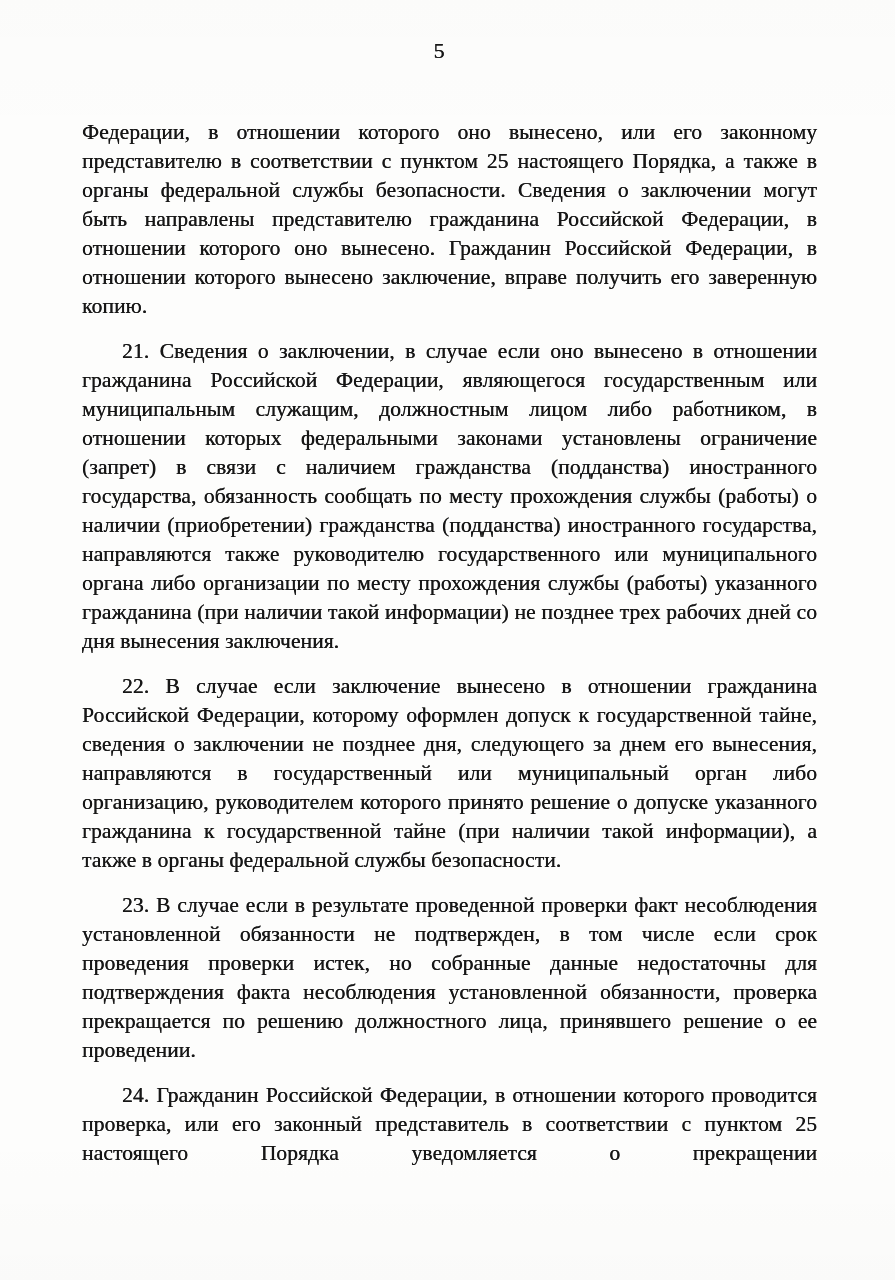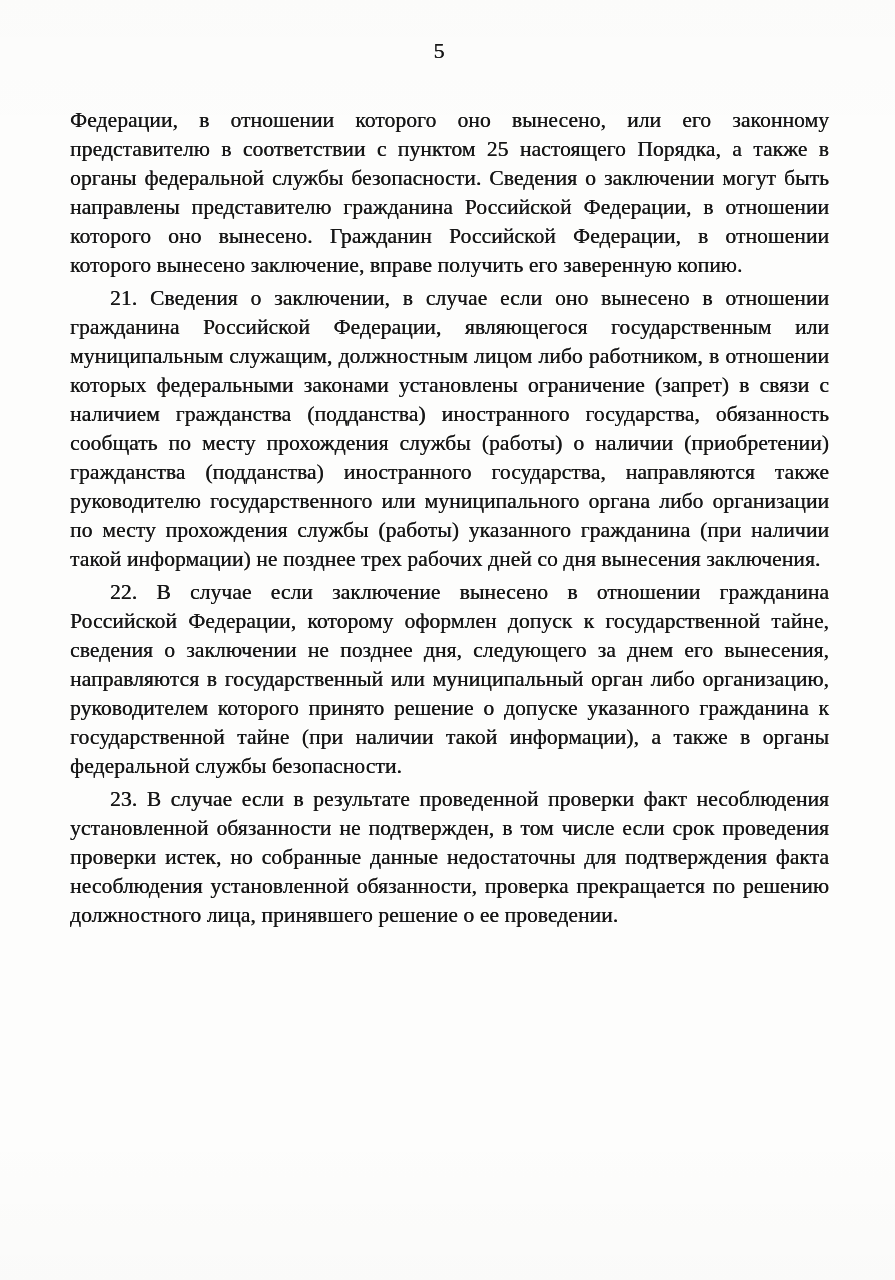--- a/index.html
+++ b/index.html
@@ -33,21 +33,21 @@
     top: 102px;
     left: 66px;
     width: 767px;
     font-size: 21.5px;
     line-height: 29px;
     text-align: justify;
     letter-spacing: 0.1px;
     text-shadow: 0.35px 0 0 currentColor; 
   }
   .content p {
-    margin: 4px;
+    margin: 16px;
     padding: 0;
   }
   .para-indent {
     text-indent: 40px;
   }
   
   .para-continues {
     text-align-last: justify;
   }
 </style>
@@ -61,16 +61,17 @@
   <div class="content">
 
     <p>Федерации, в отношении которого оно вынесено, или его законному представителю в соответствии с пунктом 25 настоящего Порядка, а также в органы федеральной службы безопасности. Сведения о заключении могут быть направлены представителю гражданина Российской Федерации, в отношении которого оно вынесено. Гражданин Российской Федерации, в отношении которого вынесено заключение, вправе получить его заверенную копию.</p>
 
     <p class="para-indent">21. Сведения о заключении, в случае если оно вынесено в отношении гражданина Российской Федерации, являющегося государственным или муниципальным служащим, должностным лицом либо работником, в отношении которых федеральными законами установлены ограничение (запрет) в связи с наличием гражданства (подданства) иностранного государства, обязанность сообщать по месту прохождения службы (работы) о наличии (приобретении) гражданства (подданства) иностранного государства, направляются также руководителю государственного или муниципального органа либо организации по месту прохождения службы (работы) указанного гражданина (при наличии такой информации) не позднее трех рабочих дней со дня вынесения заключения.</p>
 
     <p class="para-indent">22. В случае если заключение вынесено в отношении гражданина Российской Федерации, которому оформлен допуск к государственной тайне, сведения о заключении не позднее дня, следующего за днем его вынесения, направляются в государственный или муниципальный орган либо организацию, руководителем которого принято решение о допуске указанного гражданина к государственной тайне (при наличии такой информации), а также в органы федеральной службы безопасности.</p>
 
     <p class="para-indent">23. В случае если в результате проведенной проверки факт несоблюдения установленной обязанности не подтвержден, в том числе если срок проведения проверки истек, но собранные данные недостаточны для подтверждения факта несоблюдения установленной обязанности, проверка прекращается по решению должностного лица, принявшего решение о ее проведении.</p>
 
+    <p class="para-indent para-continues">24. Гражданин Российской Федерации, в отношении которого проводится проверка, или его законный представитель в соответствии с пунктом 25 настоящего Порядка уведомляется о прекращении</p>
 
   </div>
 
 </div>
 
 </body></html>

